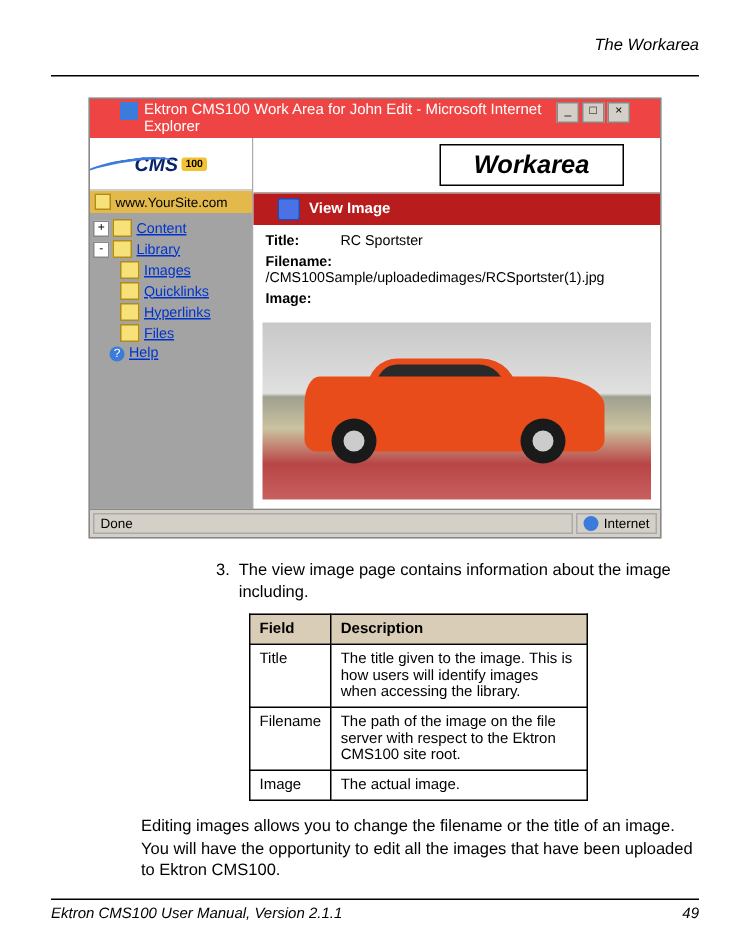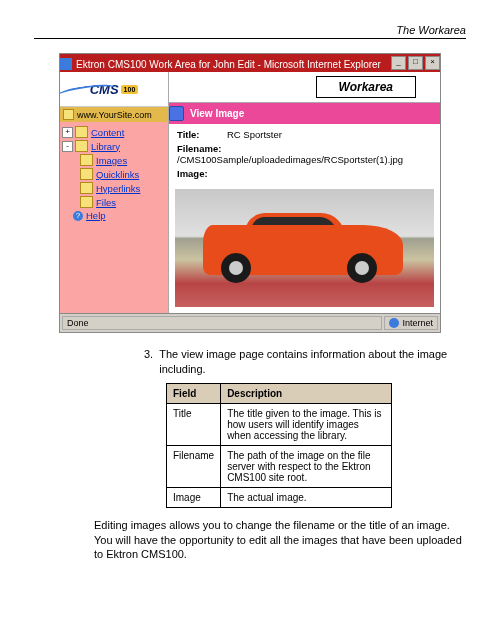--- a/index.html
+++ b/index.html
@@ -1,42 +1,42 @@
 <!DOCTYPE html>
 <html><head>
 <meta charset="utf-8">
 <style>
 body{margin:0;font-family:Arial,sans-serif;font-size:11px;color:#000;background:#fff}
 .page{width:500px;height:633px;padding:24px 34px 20px 34px;box-sizing:border-box;position:relative}
-.running-head{text-align:right;font-style:italic;font-size:11px;margin-bottom:2px}
+.running-head{text-align:right;font-style:italic;font-size:11px;margin-bottom:14px}
 .rule{border-top:1px solid #000;margin-bottom:14px}
 .screenshot{border:1px solid #888;background:#d4d0c8;margin:0 auto 14px auto;width:380px}
-.titlebar{background:#b91c1c;color:#fff;font-size:10px;padding:2px 0;display:flex;align-items:flex-end}
+.titlebar{background:#ef4444;color:#fff;font-size:10px;padding:2px 20px;display:flex;align-items:flex-start}
 .titlebar .ie-icon{width:12px;height:12px;background:#3a7bdb;margin-right:4px;display:inline-block}
 .titlebar .txt{flex:1}
 .titlebar .winbtn{width:13px;height:12px;background:#d4d0c8;border:1px solid #888;margin-left:2px;font-size:8px;line-height:10px;text-align:center;color:#000}
 .chrome-body{display:flex;background:#d4d0c8}
-.sidebar{width:108px;background:#fca5a5;border-right:1px solid #aaa}
+.sidebar{width:108px;background:#a3a3a3;border-right:1px solid #aaa}
 .logo{height:34px;background:#fff;border-bottom:1px solid #ccc;display:flex;align-items:center;justify-content:center;font-style:italic;font-weight:bold;color:#0a246a;font-size:13px;position:relative;overflow:hidden}
 .logo .badge{background:#f3c233;color:#000;font-size:7px;padding:1px 3px;border-radius:2px;margin-left:2px;font-style:normal}
 .logo .swoosh{position:absolute;left:-4px;top:14px;width:60px;height:10px;border-top:2px solid #3a7bdb;border-radius:50%;transform:rotate(-8deg)}
 .sitebar{background:#e2b94a;font-size:9px;padding:2px 3px;display:flex;align-items:center}
 .sitebar .micon{width:9px;height:9px;background:#f7e27a;border:1px solid #b08a1a;margin-right:3px}
 .tree{padding:3px 2px;font-size:9.5px}
 .tree-item{display:flex;align-items:center;padding:1px 0}
 .tree-item.sub{padding-left:18px}
 .tree-item .box{width:9px;height:9px;border:1px solid #888;background:#fff;font-size:8px;line-height:8px;text-align:center;margin-right:2px}
 .tree-item .noexp{width:11px;display:inline-block}
 .tree-item .ficon{width:11px;height:10px;margin-right:3px;display:inline-block;background:#f7e27a;border:1px solid #b08a1a}
 .tree-item .qicon{width:10px;height:10px;margin-right:3px;border-radius:50%;background:#3a7bdb;color:#fff;font-size:8px;text-align:center;line-height:10px}
 .tree-item a{color:#0033cc;text-decoration:underline}
 .content-area{flex:1;background:#fff}
 .workarea-bar{background:#fff;border-bottom:1px solid #aaa;padding:4px;text-align:center;display:flex;align-items:center;justify-content:flex-end}
-.workarea-box{border:1px solid #000;padding:3px 22px;font-size:12px;font-weight:bold;font-style:italic;background:#fff;margin-right:20px}
-.view-bar{background:#ec4899;color:#fff;font-size:10px;font-weight:bold;padding:3px 0;display:flex;align-items:center}
+.workarea-box{border:1px solid #000;padding:3px 22px;font-size:17px;font-weight:bold;font-style:italic;background:#fff;margin-right:20px}
+.view-bar{background:#b91c1c;color:#fff;font-size:10px;font-weight:bold;padding:3px 16px;display:flex;align-items:center}
 .view-bar .back{width:13px;height:13px;background:#4a72e4;border:1px solid #2a4aab;border-radius:2px;margin-right:6px}
 .details{padding:5px 8px;font-size:9.5px;background:#fff}
 .details .row{margin-bottom:3px}
 .details .lbl{display:inline-block;width:50px;font-weight:bold}
 .car-img{height:118px;background:linear-gradient(#c8c8c8 0%,#e0e0e0 40%,#a0a090 42%,#cbc3a0 60%,#b84545 80%,#c86060 100%);position:relative;margin:2px 6px 6px 6px;overflow:hidden}
 .car-body{position:absolute;left:28px;top:36px;width:200px;height:50px;background:#e84c1a;border-radius:10px 40px 8px 8px/18px 20px 8px 8px}
 .car-roof{position:absolute;left:70px;top:24px;width:100px;height:26px;background:#e84c1a;border-radius:20px 24px 0 0}
 .car-win{position:absolute;left:76px;top:28px;width:86px;height:18px;background:#2a2a2a;border-radius:14px 18px 0 0}
 .wheel{position:absolute;width:30px;height:30px;background:#1a1a1a;border-radius:50%;top:64px}
 .wheel.w1{left:46px}.wheel.w2{left:172px}
@@ -171,13 +171,17 @@
         </tr>
     <tr>
           <td>Image</td>
           <td>The actual image.</td>
         </tr>
   </tbody>
     </table>
 
   <p class="body-p">Editing images allows you to change the filename or the title of an image.  You will have the opportunity to edit all the images that have been uploaded to Ektron CMS100.</p>
 
+  <div class="footer-rule">
+    <span>Ektron CMS100 User Manual, Version 2.1.1</span>
+    <span>49</span>
+  </div>
 </div>
 
 </body></html>

